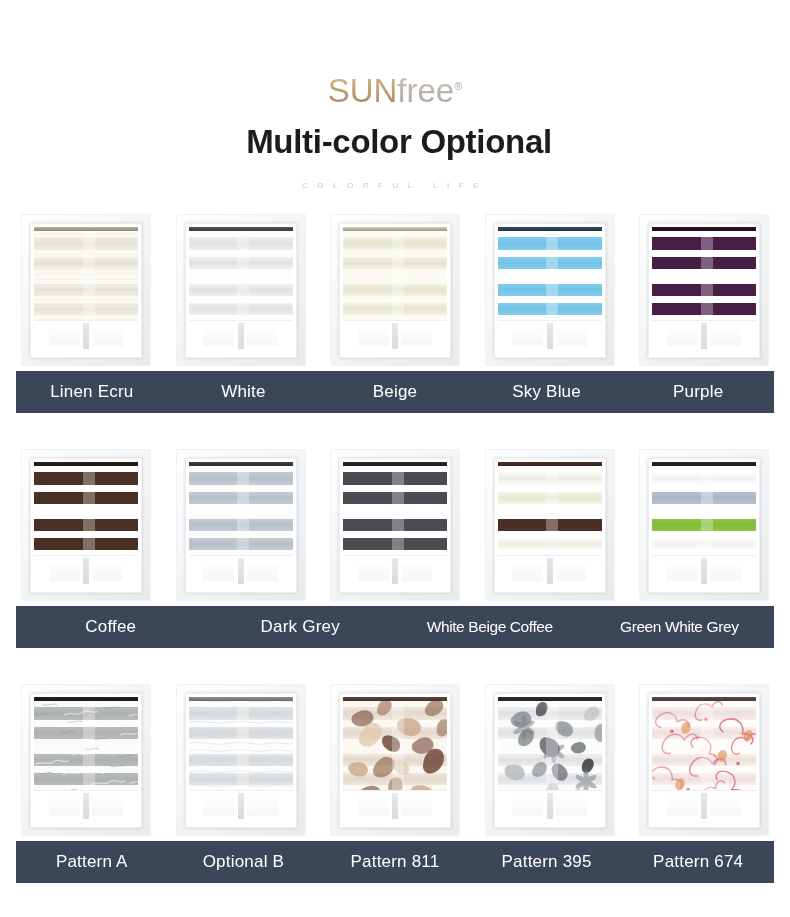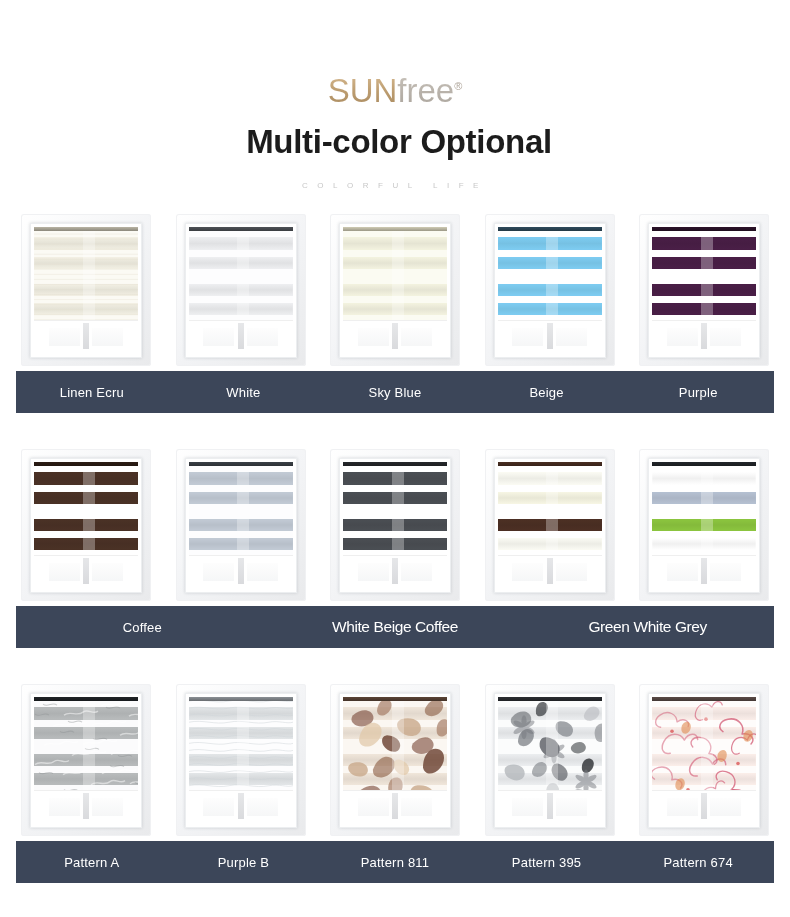--- a/index.html
+++ b/index.html
@@ -117,21 +117,21 @@
 
   
   .labelbar {
     margin:0 16px;
     background:#3c4659;
     height:42px;
     display:flex; align-items:center;
   }
   .labelbar .lab {
     flex:1 1 0; text-align:center; color:#ffffff;
-    font-size:13px; font-weight:400; letter-spacing:.2px;
+    font-size:17px; font-weight:400; letter-spacing:.2px;
     white-space:nowrap; overflow:hidden;
   }
   .labelbar .lab.tight { font-size:15.5px; letter-spacing:-.4px; }
   .row.r1 .labelbar { margin-bottom:36px; }
   .row.r2 .labelbar { margin-bottom:36px; }
 </style>
 </head>
 <body>
 
 <div class="page">
@@ -314,22 +314,22 @@
                   <div class="v-shape right"></div>
                   <div class="cord"></div>
                 </div>
               </div>
             </div>
           </div>
         </div>
         <div class="labelbar">
           <div class="lab">Linen Ecru</div>
           <div class="lab">White</div>
+          <div class="lab">Beige</div>
           <div class="lab">Sky Blue</div>
-          <div class="lab">Beige</div>
           <div class="lab">Purple</div>
         </div>
       </div>
       <div class="row r2">
         <div class="cells">
           <div class="cell">
             <div class="blind">
               <div class="frame"></div>
               <div class="inner">
                 <div class="headrail" style="background: linear-gradient(rgb(45, 29, 21), rgb(34, 22, 16));"></div>
@@ -464,20 +464,21 @@
                   <div class="v-shape left"></div>
                   <div class="v-shape right"></div>
                   <div class="cord"></div>
                 </div>
               </div>
             </div>
           </div>
         </div>
         <div class="labelbar">
           <div class="lab">Coffee</div>
+          <div class="lab">Dark Grey</div>
           <div class="lab tight">White Beige Coffee</div>
           <div class="lab tight">Green White Grey</div>
         </div>
       </div>
       <div class="row r3">
         <div class="cells">
           <div class="cell">
             <div class="blind">
               <div class="frame"></div>
               <div class="inner">
@@ -884,21 +885,21 @@
                   <div class="v-shape left"></div>
                   <div class="v-shape right"></div>
                   <div class="cord"></div>
                 </div>
               </div>
             </div>
           </div>
         </div>
         <div class="labelbar">
           <div class="lab">Pattern A</div>
-          <div class="lab">Purple B</div>
+          <div class="lab">Optional B</div>
           <div class="lab">Pattern 811</div>
           <div class="lab">Pattern 395</div>
           <div class="lab">Pattern 674</div>
         </div>
       </div>
     </div>
 
 </div>
 
 </body></html>

